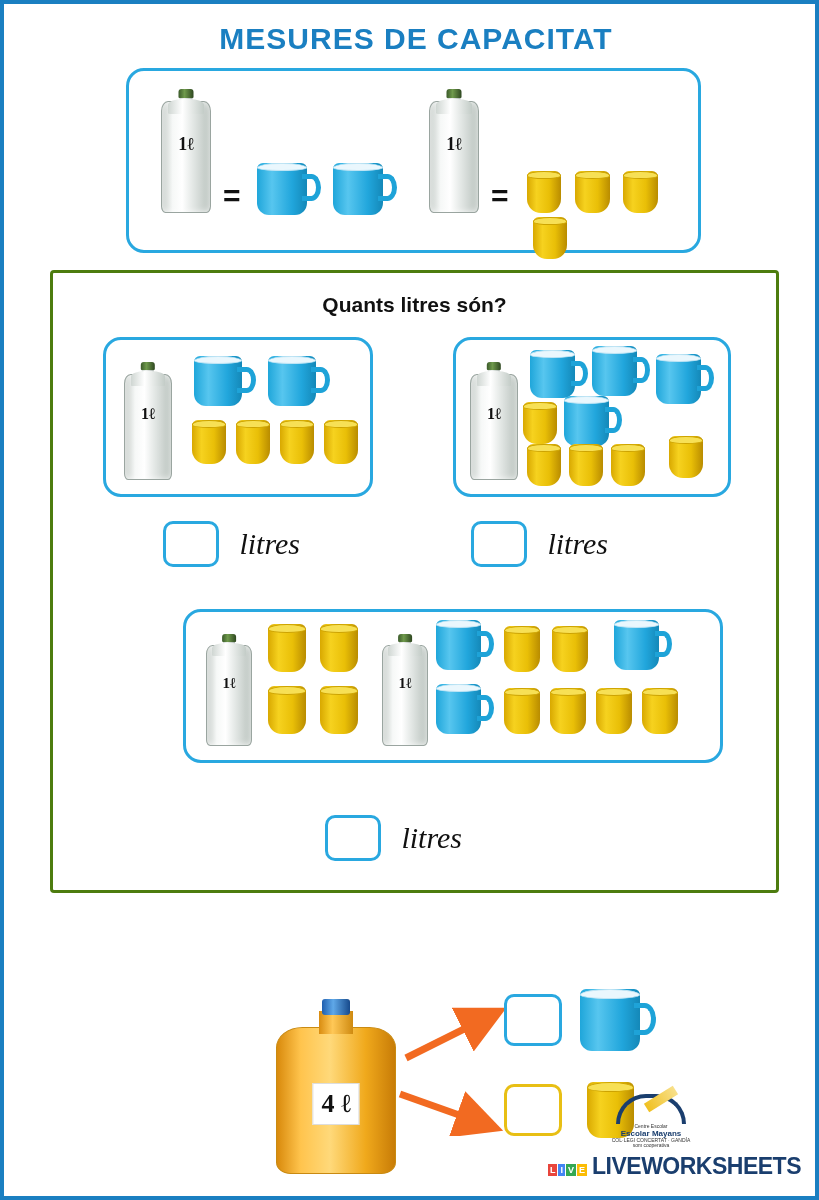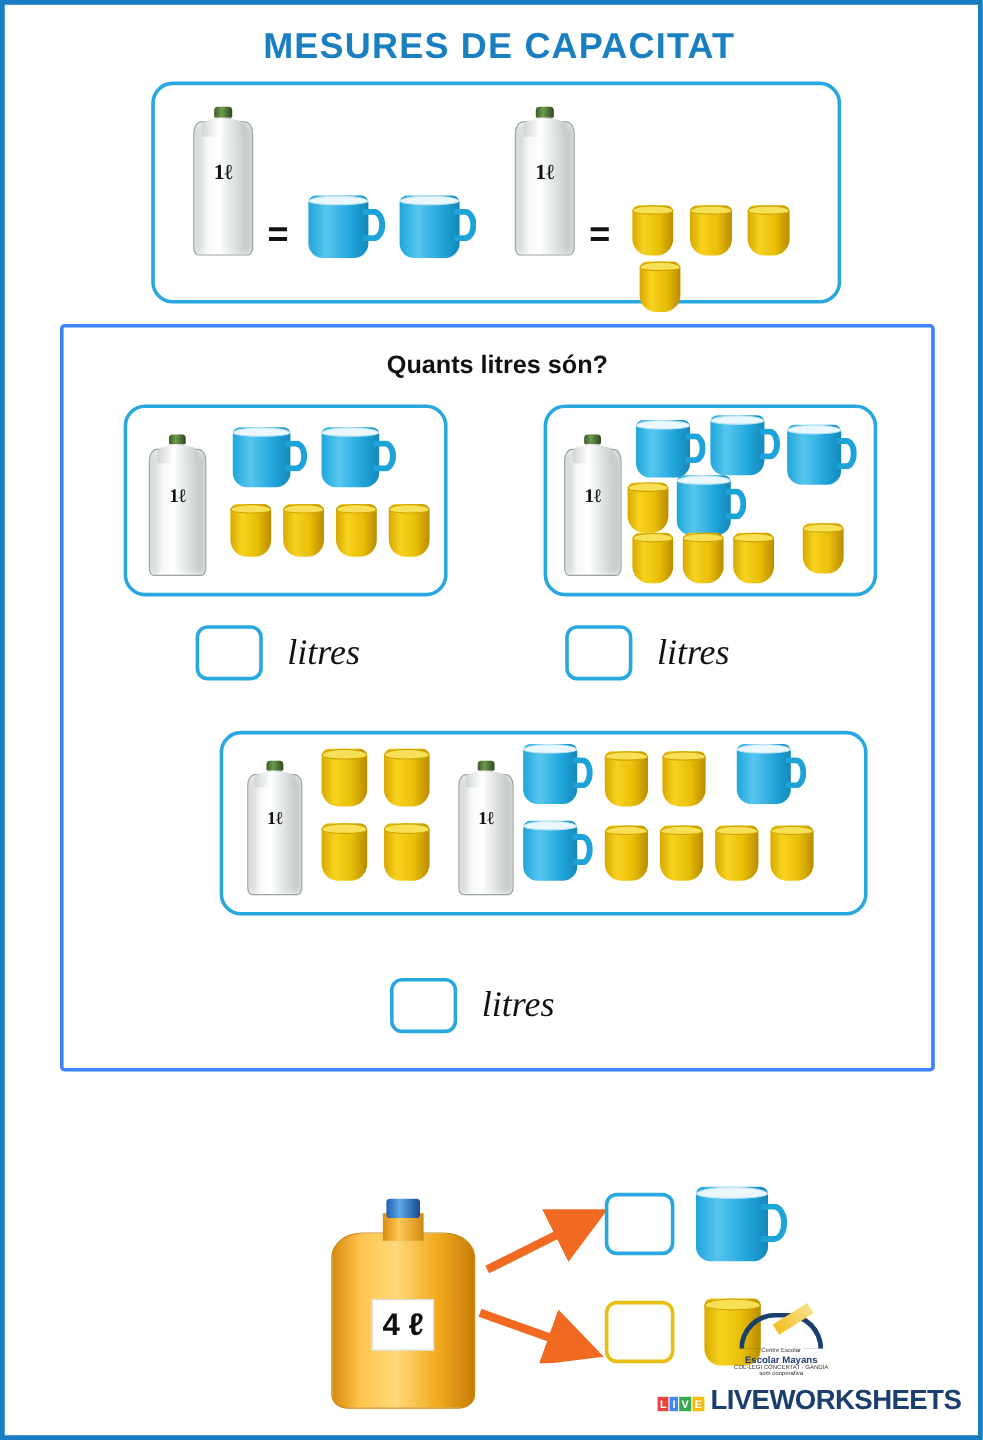--- a/index.html
+++ b/index.html
@@ -30,21 +30,21 @@
   }
 
   
   .box-blue {
     border: 3px solid #29a8e0;
     border-radius: 18px;
     background: #fff;
     position: relative;
   }
   .box-darkblue {
-    border: 3px solid #3b82f6;
+    border: 3px solid #4d7c0f;
     border-radius: 4px;
     background: #fff;
     position: relative;
   }
 
   
   #equiv-box {
     position: absolute;
     left: 122px; top: 64px;
     width: 575px; height: 185px;
@@ -205,21 +205,21 @@
     background: linear-gradient(to right,#d98a0c 0%, #ffc44d 20%, #ffd97a 45%, #f0a91c 75%, #c87c07 100%);
     border-radius: 22% 22% 12% 12% / 14% 14% 8% 8%;
     border:1px solid #c98a12;
   }
   #juice .jlabel {
     position:absolute; left:50%; top:60%;
     transform:translate(-50%,-50%);
     background:#fff; border:1px solid #ddd;
     padding:5px 8px;
     font-size:26px; font-weight:bold; color:#111;
-    font-family:Liberation Sans, sans-serif;
+    font-family:Liberation Serif, serif;
     z-index:4;
   }
 
   
   .arrow { position:absolute; }
 
   
   #lw-logo {
     position:absolute; right:14px; bottom:16px;
     display:flex; align-items:flex-end; gap:5px;

